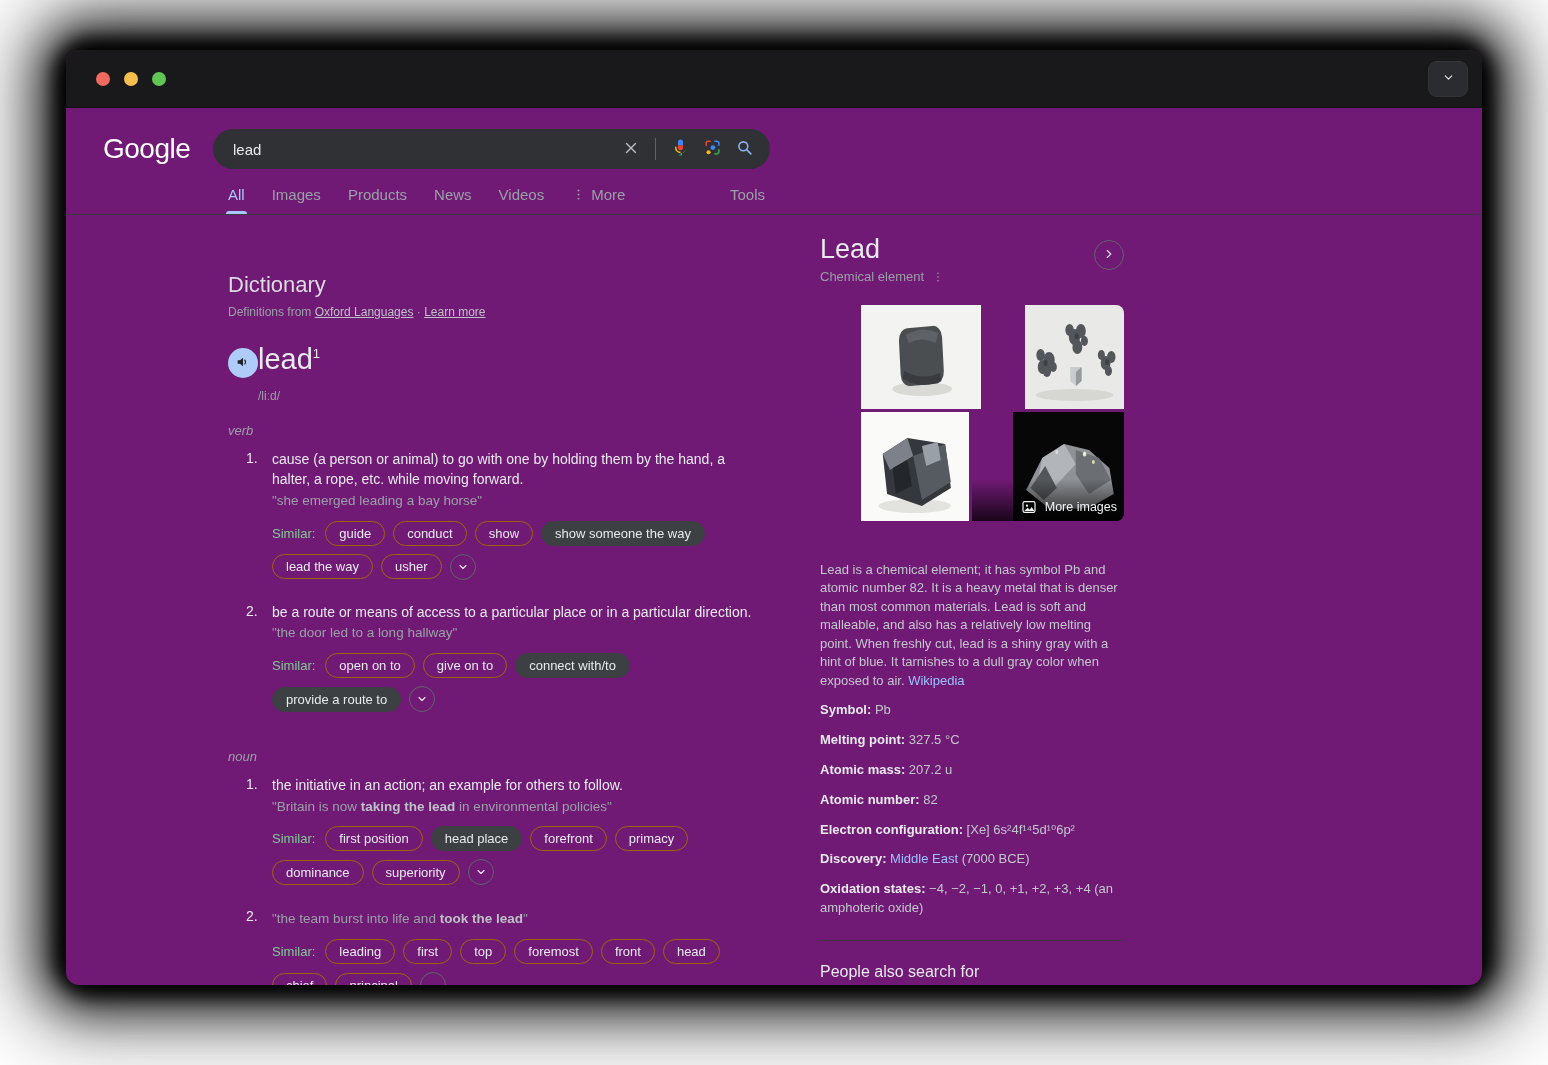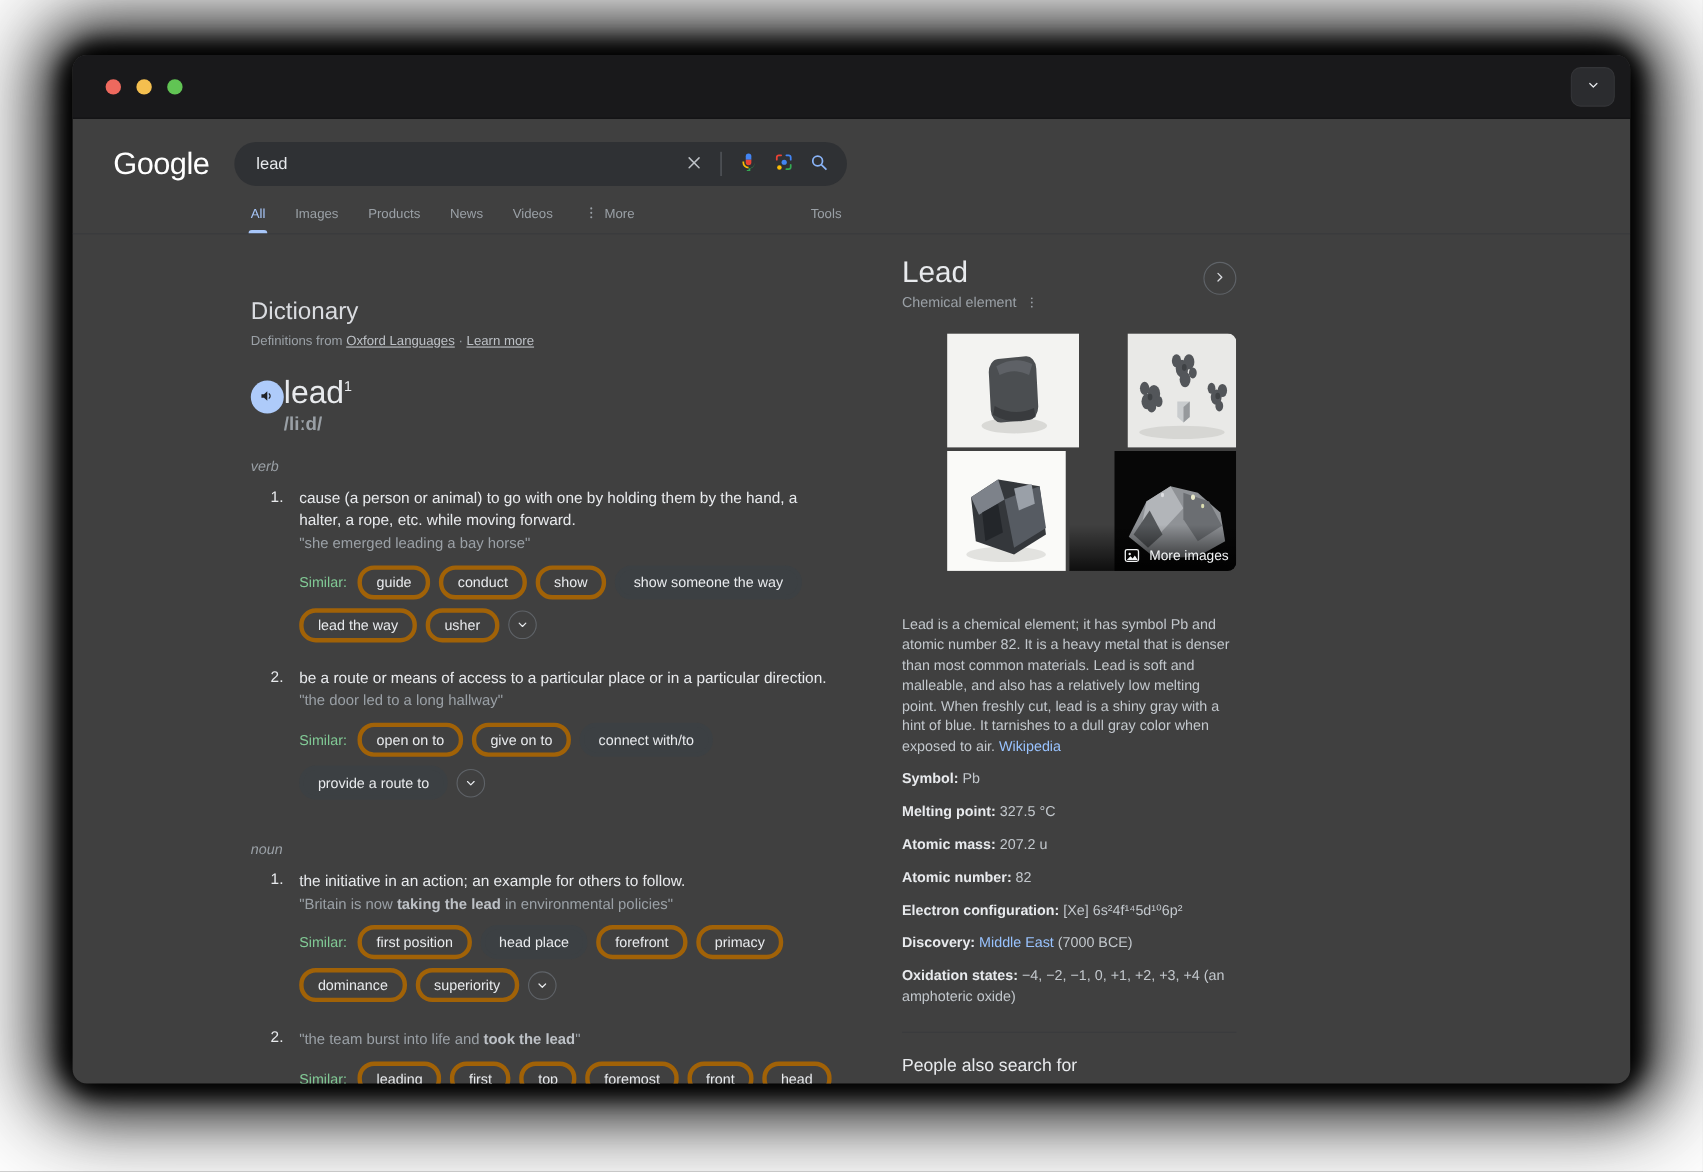--- a/index.html
+++ b/index.html
@@ -5,21 +5,21 @@
   * { margin:0; padding:0; box-sizing:border-box; }
   html,body { width:1548px; height:1065px; background:#ffffff; overflow:hidden;
     font-family:"Liberation Sans","DejaVu Sans",sans-serif; }
   .stage { position:relative; width:1548px; height:1065px; }
 
   .window-shadow { position:absolute; left:66px; top:50px; width:1416px; height:935px;
     border-radius:26px; background:#000;
     box-shadow:0 0 18px 12px #000, 0 0 46px 30px rgba(0,0,0,.72), 0 0 80px 55px rgba(0,0,0,.28); }
 
   .window { position:absolute; left:66px; top:50px; width:1416px; height:935px;
-    border-radius:13px; background:#404040; overflow:hidden; }
+    border-radius:13px; background:#701a75; overflow:hidden; }
 
   
   .titlebar { position:relative; height:58px; background:#19191b; border-bottom:1px solid #121214; }
   .lights { position:absolute; left:30px; top:22px; display:flex; gap:14px; }
   .light { width:14px; height:14px; border-radius:50%; display:inline-block; cursor:default; }
   .light.red{ background:#ee695e; } .light.yellow{ background:#f4bf4f; } .light.green{ background:#61c454; }
   .chrome-btn { position:absolute; right:14px; top:11px; width:40px; height:36px; border-radius:9px;
     background:#2b2c2f; border:1px solid #343538; color:#e8eaed; display:flex; align-items:center;
     justify-content:center; cursor:pointer; }
 
@@ -28,21 +28,21 @@
   .logo { width:110px; font-size:28px; font-weight:500; color:#fff; letter-spacing:-0.5px; cursor:pointer; }
   .searchbar { width:557px; height:40px; border-radius:22px; background:#2f3134;
     display:flex; align-items:center; padding:0 16px 0 20px; cursor:text; }
   .query { flex:1; font-size:15px; color:#e8eaed; }
   .search-icons { display:flex; align-items:center; gap:13px; }
   .search-icons .vdiv { width:1px; height:22px; background:#5f6368; margin:0 2px; }
   .icon-btn { background:none; border:none; cursor:pointer; display:flex; align-items:center; padding:0; }
 
   
   .tabs-row { margin:17px 0 0 162px; width:537px; display:flex; align-items:flex-end; gap:27px;
-    font-size:12px; color:#9aa0a6; }
+    font-size:15px; color:#9aa0a6; }
   .tab { padding-bottom:11px; position:relative; cursor:pointer; display:flex; align-items:center; gap:5px; }
   .tab.active { color:#a8c7fa; }
   .tab.active::after { content:""; position:absolute; left:-2px; right:-2px; bottom:0; height:3px;
     background:#a8c7fa; border-radius:3px 3px 0 0; }
   .tools { margin-left:auto; padding-bottom:11px; cursor:pointer; }
   .page-divider { border-top:1px solid #3a3b3e; }
 
   
   .content { position:relative; }
   .left-col { margin-left:162px; width:535px; padding-top:57px; }
@@ -50,33 +50,33 @@
 
   
   .dict-title { font-size:22px; font-weight:400; color:#dadce0; }
   .dict-src { margin-top:7px; font-size:12px; color:#9aa0a6; }
   .dict-src .lnk { color:#bdc1c6; text-decoration:underline; cursor:pointer; }
   .headword-row { margin-top:25px; display:flex; }
   .speaker-btn { width:30px; height:30px; border-radius:50%; background:#aecbfa; border:none;
     display:flex; align-items:center; justify-content:center; cursor:pointer; flex:0 0 auto; margin-top:4px; }
   .headword { font-size:29px; color:#e8eaed; line-height:1.05; }
   .headword sup { font-size:13px; }
-  .pron { margin-top:4px; font-size:17px; color:#9aa0a6;font-weight:bold; }
+  .pron { margin-top:15px; font-size:12px; color:#9aa0a6; }
   .pos-label { margin:20px 0 12px; font-size:13px; font-style:italic; color:#9aa0a6; }
   .sense { display:flex; margin:0 0 6px 18px; }
   .sense .num { width:26px; flex:0 0 auto; font-size:14px; color:#e8eaed; }
   .sense-body { flex:1; }
   .def { font-size:14px; color:#e8eaed; line-height:1.4; }
   .def .u { cursor:pointer; }
   .example { margin-top:2px; font-size:13.5px; color:#9aa0a6; line-height:1.4; }
   .example b { color:#bdc1c6; }
   .similar-row { margin:10px 0 17px; display:flex; flex-wrap:wrap; align-items:center; gap:8px; }
   .sim-label { font-size:13px; color:#81c995; margin-right:2px; }
   .chips { display:contents; }
-  .chip { padding:4px 13px; border:4px solid #a16207; border-radius:15px; font-size:13px;
+  .chip { padding:4px 13px; border:1px solid #a16207; border-radius:15px; font-size:13px;
     color:#e8eaed; cursor:pointer; white-space:nowrap;text-align:right; }
   .chip-filled { background:#3c4043; border-color:#3c4043; }
   .chip-more { width:26px; height:26px; border-radius:50%; border:1px solid #5f6368; background:none;
     color:#e8eaed; display:flex; align-items:center; justify-content:center; cursor:pointer; }
 
   
   .kp-header { display:flex; justify-content:space-between; align-items:flex-start; }
   .kp-title { font-size:27px; font-weight:400; color:#e8eaed; }
   .kp-sub { margin-top:4px; font-size:13px; color:#9aa0a6; display:flex; align-items:center; gap:7px; }
   .kp-next { width:30px; height:30px; border-radius:50%; border:1px solid #5f6368; background:none;

